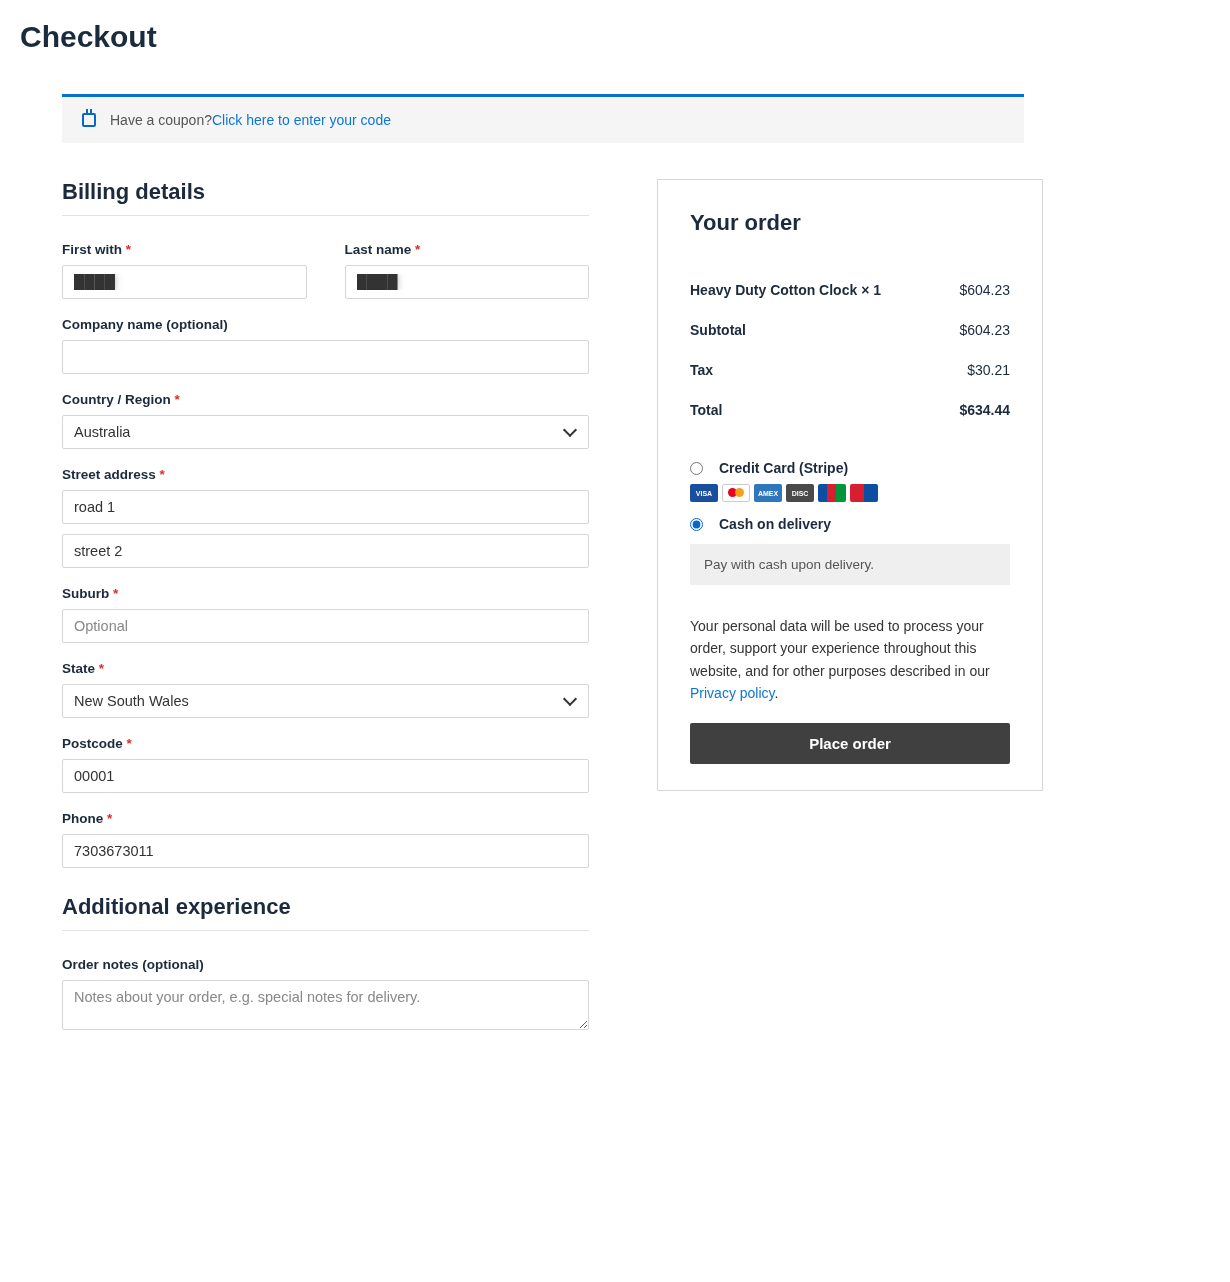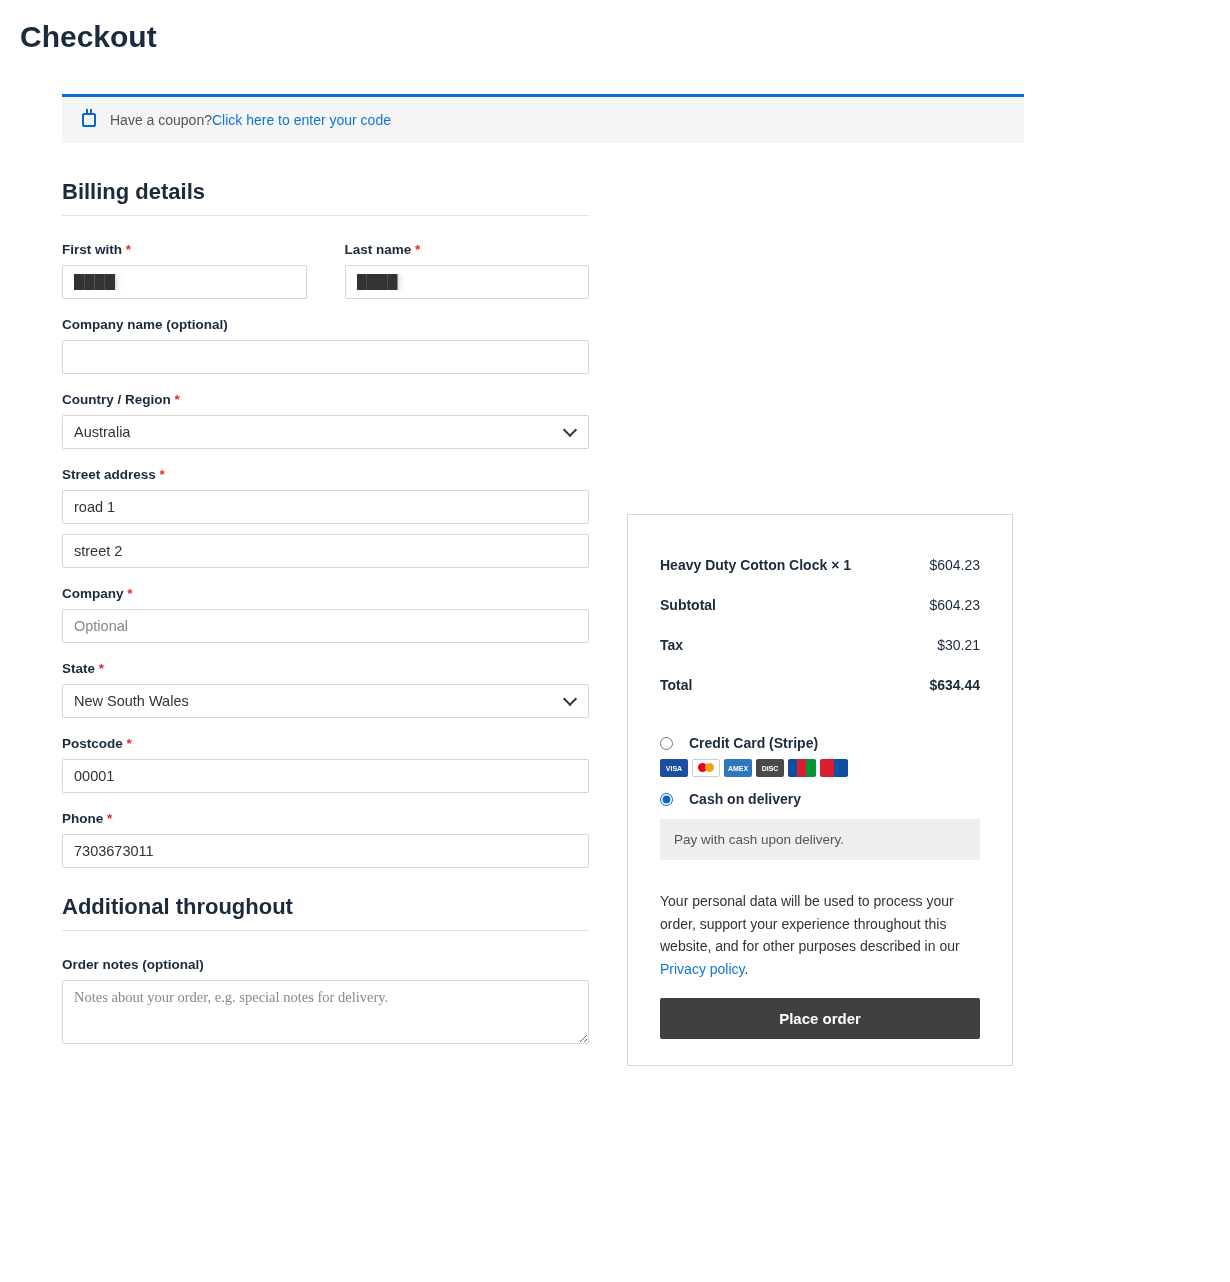--- a/index.html
+++ b/index.html
@@ -3,35 +3,35 @@
 <meta charset="utf-8">
 <style>
 * { box-sizing: border-box; margin: 0; padding: 0; }
 body { font-family: "Segoe UI", Arial, sans-serif; background: #fff; color: #1b2a3d; padding: 20px 0 60px; width: 1230px; }
 .page-title { font-size: 30px; font-weight: 600; margin: 0 0 40px 20px; color: #1b2a3d; }
 .container { width: 962px; margin: 0 auto 0 62px; }
 .coupon-bar { border-top: 3px solid #056fd2; background: #f5f5f5; padding: 15px 20px; display: flex; align-items: center; font-size: 14px; color: #555; margin-bottom: 36px; }
 .coupon-bar .coupon-icon { width: 14px; height: 14px; border: 2px solid #0a67c7; border-radius: 2px; margin-right: 14px; position: relative; }
 .coupon-bar .coupon-icon::before { content: ""; position: absolute; top: -6px; left: 2px; right: 2px; height: 4px; background: #fff; border-left: 2px solid #0a67c7; border-right: 2px solid #0a67c7; }
 .coupon-link { color: #0f76d6; cursor: pointer; }
-.layout { display: flex; gap: 38px; align-items: flex-end; }
+.layout { display: flex; gap: 68px; align-items: flex-start; }
 .left { flex: 0 0 527px; }
 .right { flex: 0 0 386px; }
 h3.section { font-size: 22px; font-weight: 600; color: #1b2a3d; border-bottom: 1px solid #e2e2e2; padding-bottom: 10px; margin-bottom: 26px; }
 .row { display: flex; gap: 38px; }
 .field { margin-bottom: 18px; }
 .field.half { flex: 1; }
 label { display: block; font-size: 13.5px; font-weight: 700; color: #1b2a3d; margin-bottom: 8px; }
 .req { color: #e02b27; font-weight: 700; }
 input[type=text], select, textarea { width: 100%; border: 1px solid #d6d6d6; border-radius: 2px; padding: 8px 11px; font-size: 14.5px; color: #333; background: #fff; font-family: inherit; }
 input::placeholder, textarea::placeholder { color: #888; }
 select { appearance: none; position: relative; }
 .select-wrap { position: relative; }
 .select-wrap::after { content: ""; position: absolute; right: 14px; top: 50%; width: 8px; height: 8px; border-right: 2px solid #333; border-bottom: 2px solid #333; transform: translateY(-70%) rotate(45deg); pointer-events: none; }
-textarea { height: 64px; resize: both; font-family: Liberation Serif, serif; }
+textarea { height: 50px; resize: both; }
 .order-box { border: 1px solid #d6d6d6; padding: 30px 32px 26px; }
 .order-box h3.order-title { font-size: 22px; font-weight: 600; color: #1b2a3d; margin-bottom: 34px; border: none; padding: 0; }
 .order-table { width: 100%; border-collapse: collapse; }
 .order-table th { text-align: left; font-size: 14px; font-weight: 700; color: #1b2a3d; padding-bottom: 22px; }
 .order-table th:last-child, .order-table td:last-child { text-align: right; }
 .order-table td { font-size: 14px; color: #1b2a3d; padding: 12px 0; }
 .order-table .label-td { font-weight: 700; }
 .order-table .val-td { font-weight: 400; }
 .payment { margin-top: 30px; }
 .pm-option { display: flex; align-items: center; font-size: 14px; font-weight: 700; color: #1b2a3d; margin-bottom: 8px; }
@@ -99,21 +99,21 @@
         </div>
       </div>
 
       <div class="field">
         <label><span>Street address</span> <span class="req">*</span></label>
         <input type="text" value="road 1" style="">
         <input type="text" class="street2" value="street 2" style="">
       </div>
 
       <div class="field">
-        <label><span>Company</span> <span class="req">*</span></label>
+        <label><span>Suburb</span> <span class="req">*</span></label>
         <input type="text" placeholder="Optional" style="">
       </div>
 
       <div class="field">
         <label><span>State</span> <span class="req">*</span></label>
         <div class="select-wrap">
           <select>
             <option>New South Wales</option>
           </select>
         </div>
@@ -123,30 +123,31 @@
         <label><span>Postcode</span> <span class="req">*</span></label>
         <input type="text" value="00001" style="">
       </div>
 
       <div class="field">
         <label><span>Phone</span> <span class="req">*</span></label>
         <input type="text" value="7303673011" style="">
       </div>
 
 
-      <h3 class="section" style="margin-top:26px">Additional throughout</h3>
+      <h3 class="section" style="margin-top:26px">Additional experience</h3>
 
       <div class="field">
         <label>Order notes (optional)</label>
         <textarea placeholder="Notes about your order, e.g. special notes for delivery." style=""></textarea>
       </div>
     </div>
 
     <div class="right">
       <div class="order-box">
+        <h3 class="order-title">Your order</h3>
 
         <table class="order-table">
           <tbody>
           <tr>
             <td class="label-td">Heavy Duty Cotton Clock  × 1</td>
             <td class="val-td">$604.23</td>
           </tr>
           <tr>
             <td class="label-td">Subtotal</td>
             <td class="val-td">$604.23</td>

